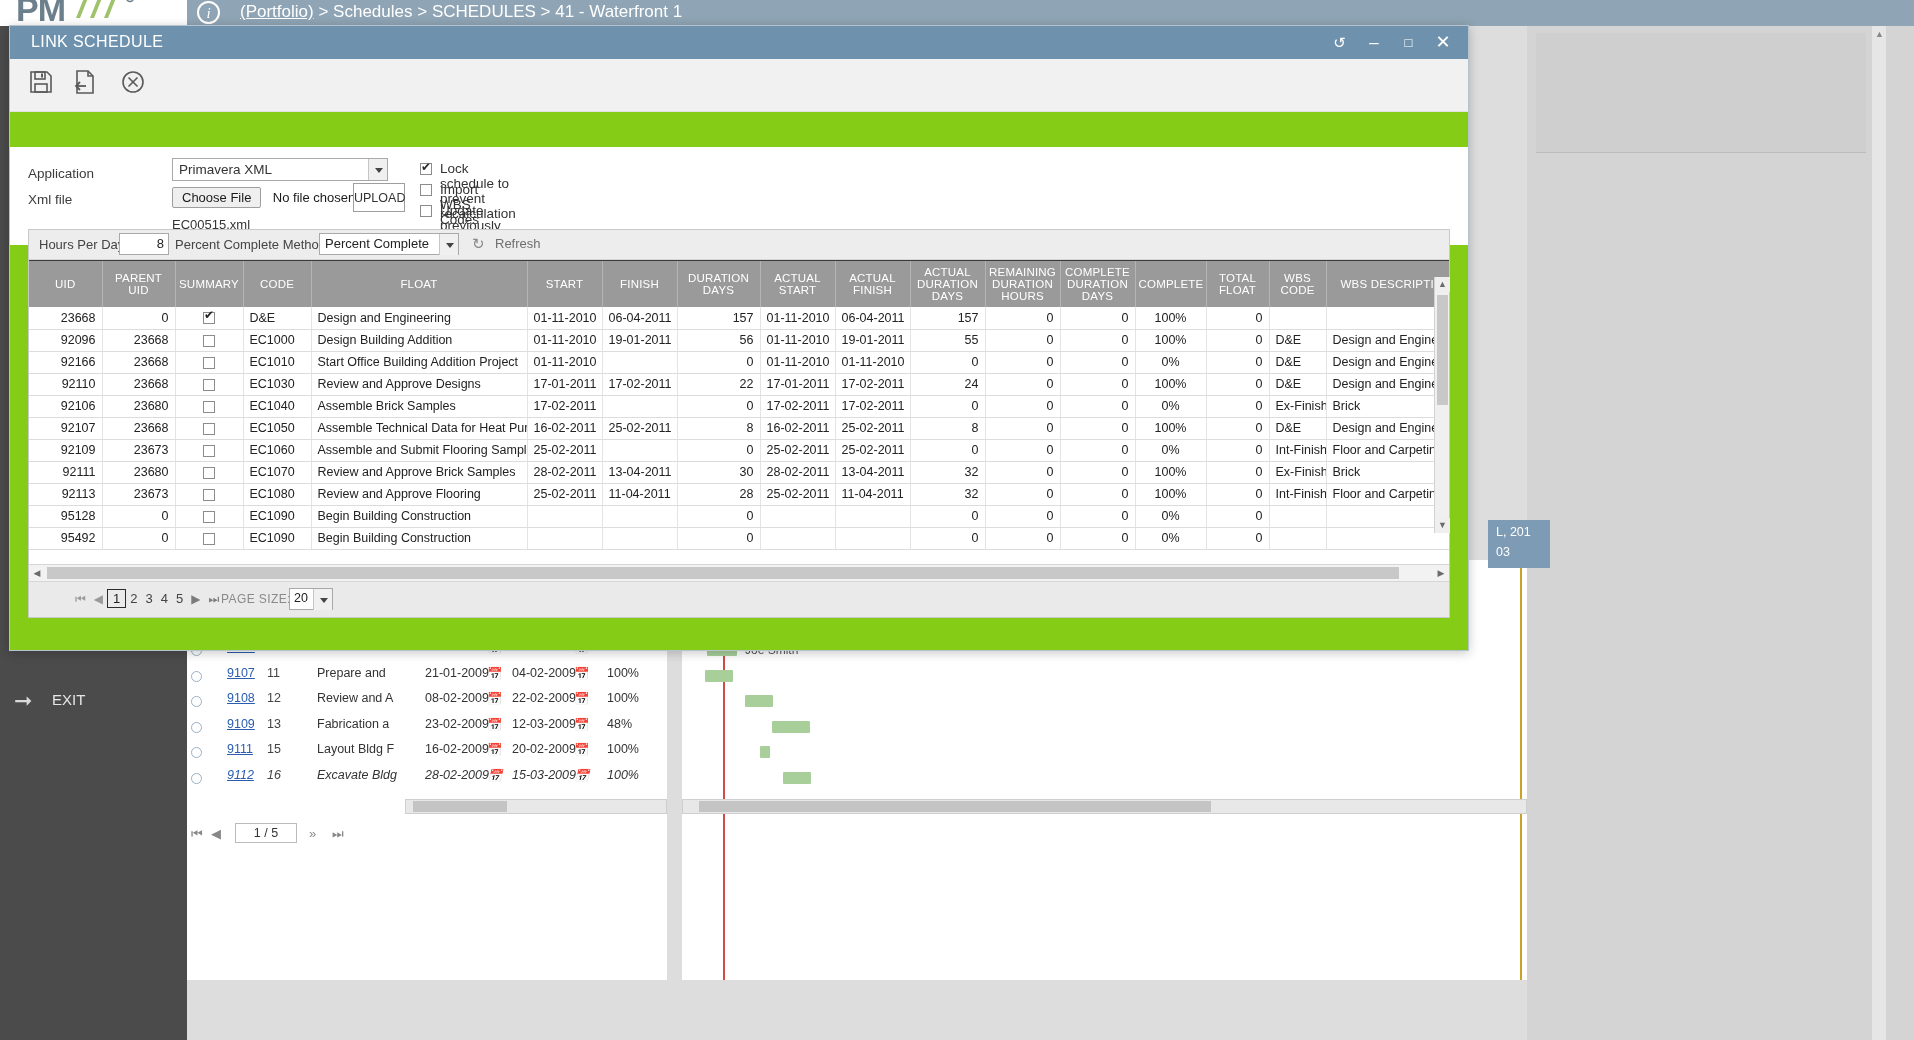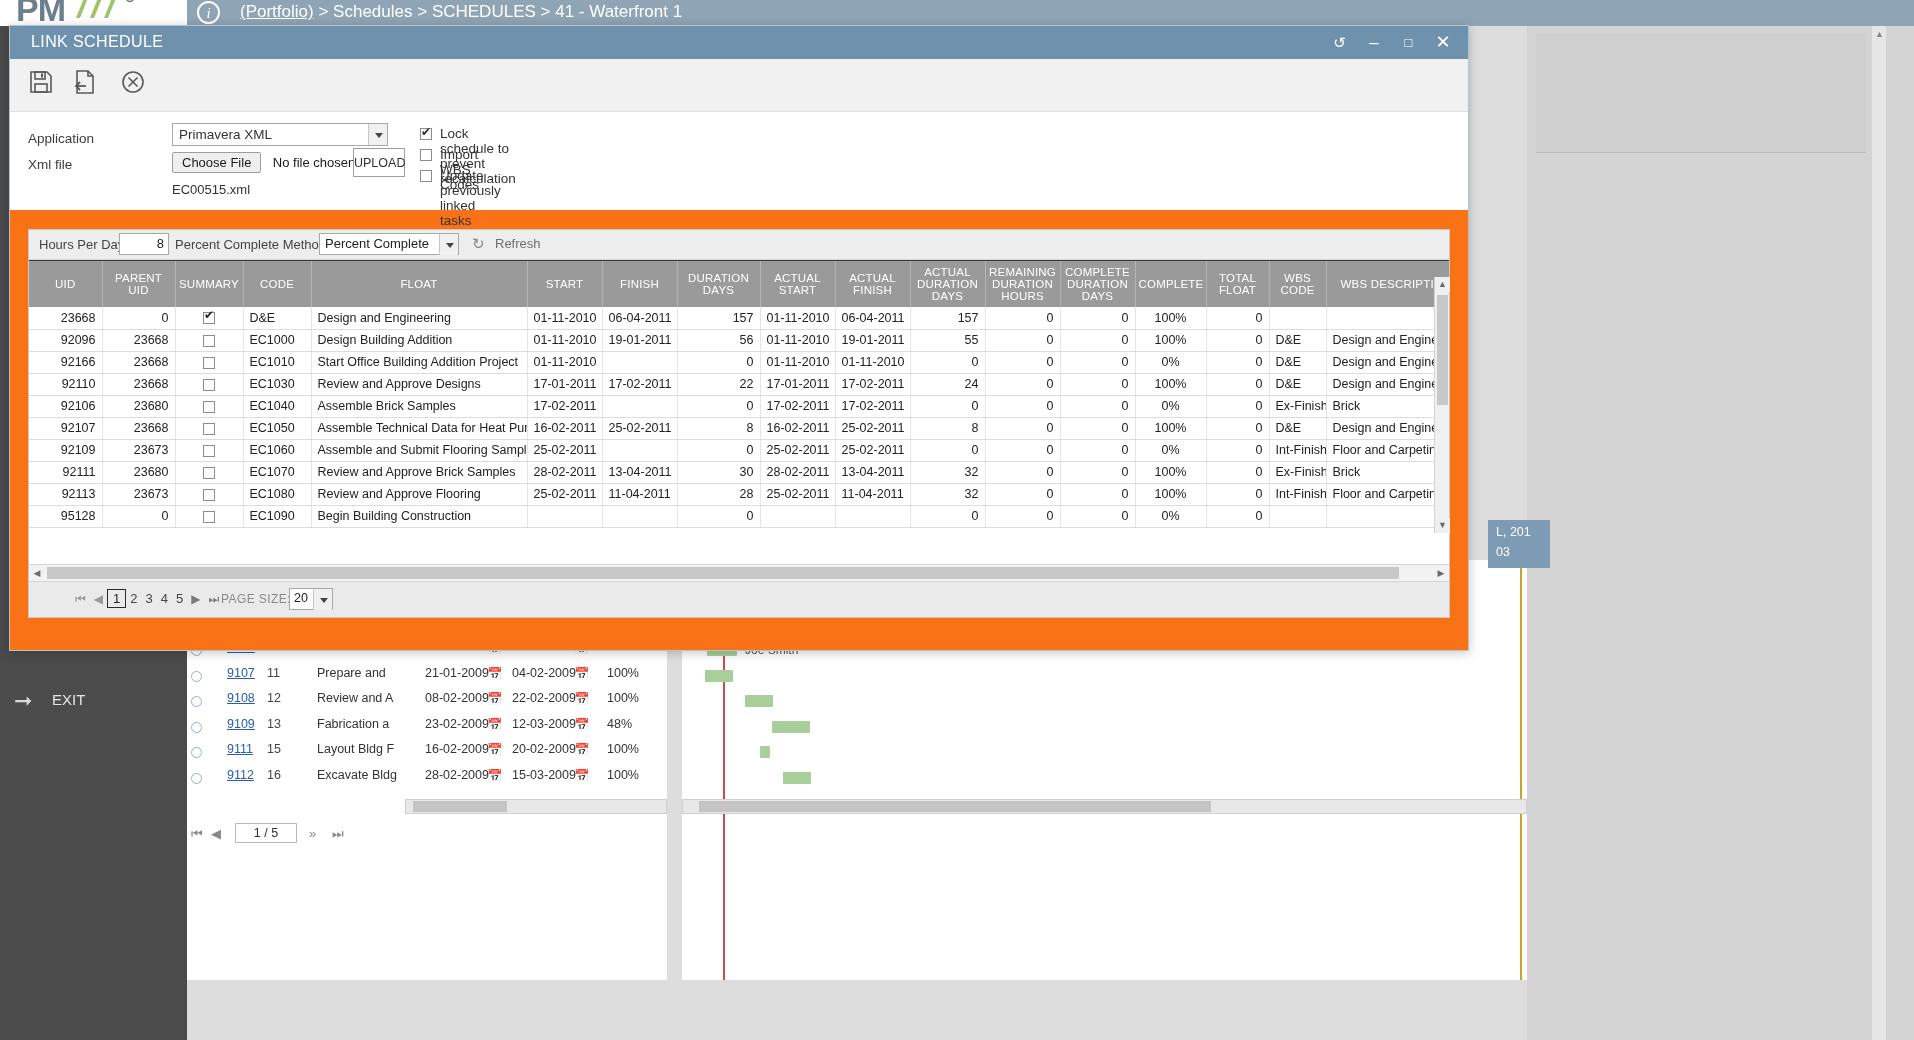--- a/index.html
+++ b/index.html
@@ -117,21 +117,21 @@
     position: absolute; left: 1488px; top: 520px; width: 62px; height: 48px;
     background: #7d9bb5; color: #fff; font-size: 12.5px;
   }
   .bg-date-chip .l1 { position: absolute; left: 8px; top: 5px; }
   .bg-date-chip .l2 { position: absolute; left: 8px; top: 25px; }
 
   
   .modal {
     position: absolute; left: 9px; top: 25px;
     width: 1460px; height: 626px;
-    background: #f97316;
+    background: #84cc16;
     border: 1px solid #b5c3cf;
     box-shadow: 0 2px 10px rgba(0,0,0,0.22);
   }
   .modal-titlebar {
     position: relative; height: 33px; background: #6e92ae;
     color: #ffffff;
   }
   .modal-title {
     position: absolute; left: 21px; top: 7px;
     font-size: 16px; letter-spacing: 0.4px;
@@ -149,21 +149,21 @@
   .toolbar {
     position: relative; height: 53px;
     background: #f1f1f1; border-bottom: 1px solid #e1e1e1;
   }
   .tb-icon {
     position: absolute; top: 10px; width: 34px; height: 34px;
     color: #575757;
   }
   .tb-icon svg { display: block; }
 
-  .form-area { position: relative; height: 98px; background: #ffffff; }
+  .form-area { position: relative; height: 98px; background: #ffffff; margin-top: 35px; }
   .lbl {
     position: absolute; font-size: 13.5px; color: #3c3c3c;
   }
   .app-label { left: 18px; top: 19px; }
   .xml-label { left: 18px; top: 45px; }
 
   .select-box {
     position: absolute; left: 162px; top: 11px; width: 216px; height: 23px;
     border: 1px solid #a9a9a9; background: #fff;
   }
@@ -370,21 +370,21 @@
         <span class="bg-radio"></span>
         <span class="uid">9111</span>
         <span class="num">15</span>
         <span class="nm">Layout Bldg F</span>
         <span class="d1">16-02-2009</span>
         <span class="cal1">📅</span>
         <span class="d2">20-02-2009</span>
         <span class="cal2">📅</span>
         <span class="pct">100%</span>
       </div>
-      <div class="bg-row" style="left: 187px; top: 768px; width: 460px;">
+      <div class="bg-row" style="left: 187px; top: 768px; width: 460px; font-style: italic;">
         <span class="bg-radio"></span>
         <span class="uid">9112</span>
         <span class="num">16</span>
         <span class="nm">Excavate Bldg</span>
         <span class="d1">28-02-2009</span>
         <span class="cal1">📅</span>
         <span class="d2">15-03-2009</span>
         <span class="cal2">📅</span>
         <span class="pct">100%</span>
       </div>
@@ -788,20 +788,39 @@
                 <td class="ctr"></td>
                 <td class="ctr"></td>
                 <td class="num">0</td>
                 <td class="num">0</td>
                 <td class="num">0</td>
                 <td class="ctr">0%</td>
                 <td class="num">0</td>
                 <td class="lft"></td>
                 <td class="lft"></td>
               </tr>
+              <tr>
+                <td class="num">95492</td>
+                <td class="num">0</td>
+                <td class="ctr"><span class="cellchk"></span></td>
+                <td class="lft">EC1090</td>
+                <td class="lft">Begin Building Construction</td>
+                <td class="ctr"></td>
+                <td class="ctr"></td>
+                <td class="num">0</td>
+                <td class="ctr"></td>
+                <td class="ctr"></td>
+                <td class="num">0</td>
+                <td class="num">0</td>
+                <td class="num">0</td>
+                <td class="ctr">0%</td>
+                <td class="num">0</td>
+                <td class="lft"></td>
+                <td class="lft"></td>
+              </tr>
             </tbody>
         </table>
       </div>
 
       <div class="vscroll">
         <div class="up">▲</div>
         <div class="thumb"></div>
         <div class="dn">▼</div>
       </div>
 

